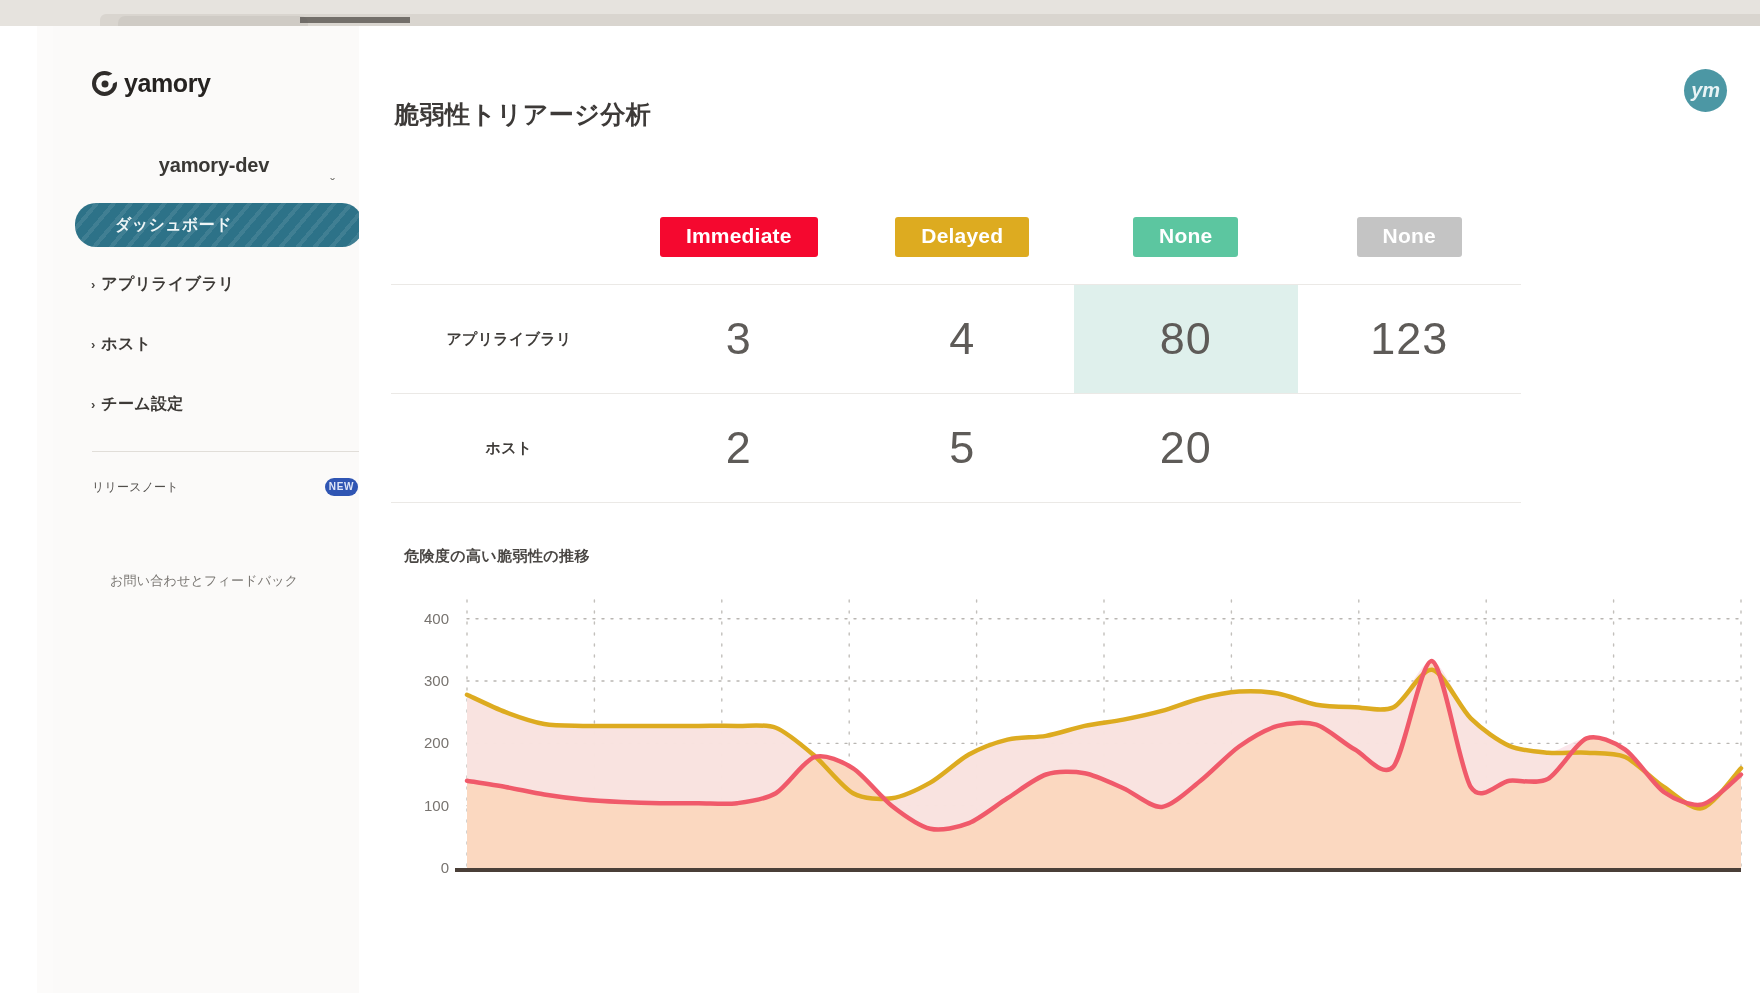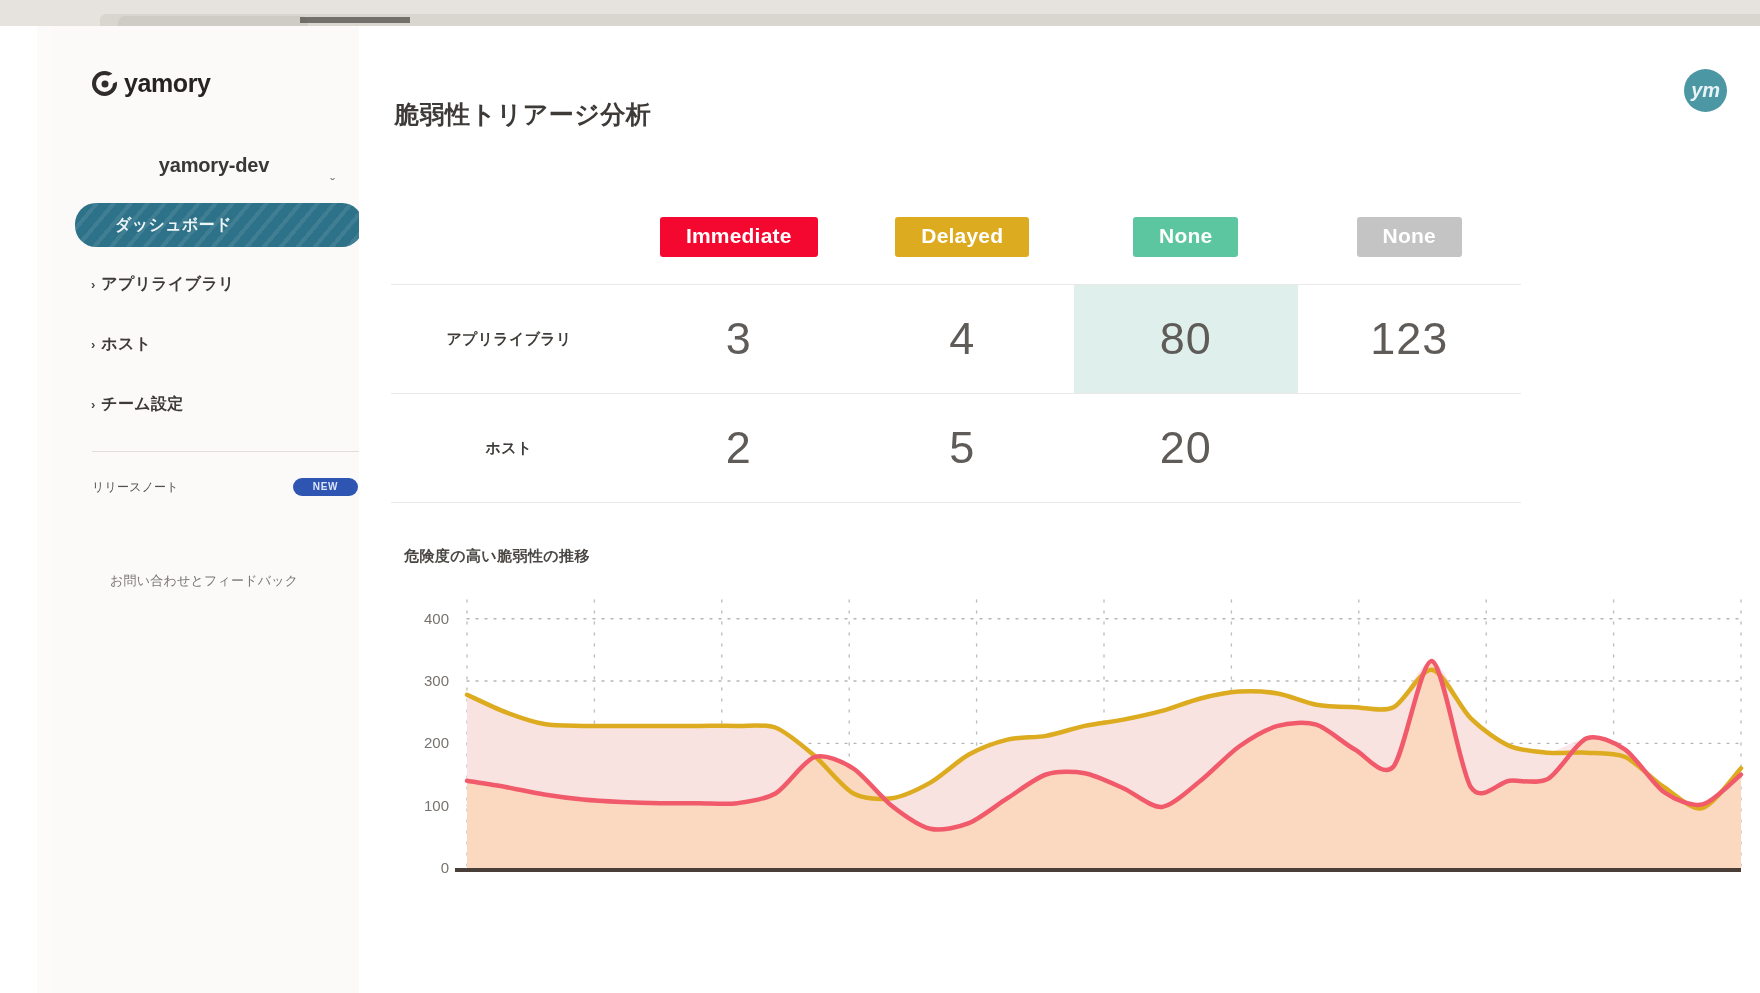--- a/index.html
+++ b/index.html
@@ -200,21 +200,21 @@
     color: #514e4b;
     letter-spacing: .2px;
   }
   .new-badge {
     margin-left: auto;
     background: #2f55b3;
     color: #dde5f7;
     font-size: 10px;
     font-weight: 700;
     letter-spacing: .6px;
-    padding: 3px 20px 4px;
+    padding: 3px 4px 4px;
     border-radius: 10px;
   }
 
   .feedback-row {
     position: absolute;
     left: 57px; top: 545px;
     cursor: pointer;
   }
   .feedback-label {
     font-size: 13px;

